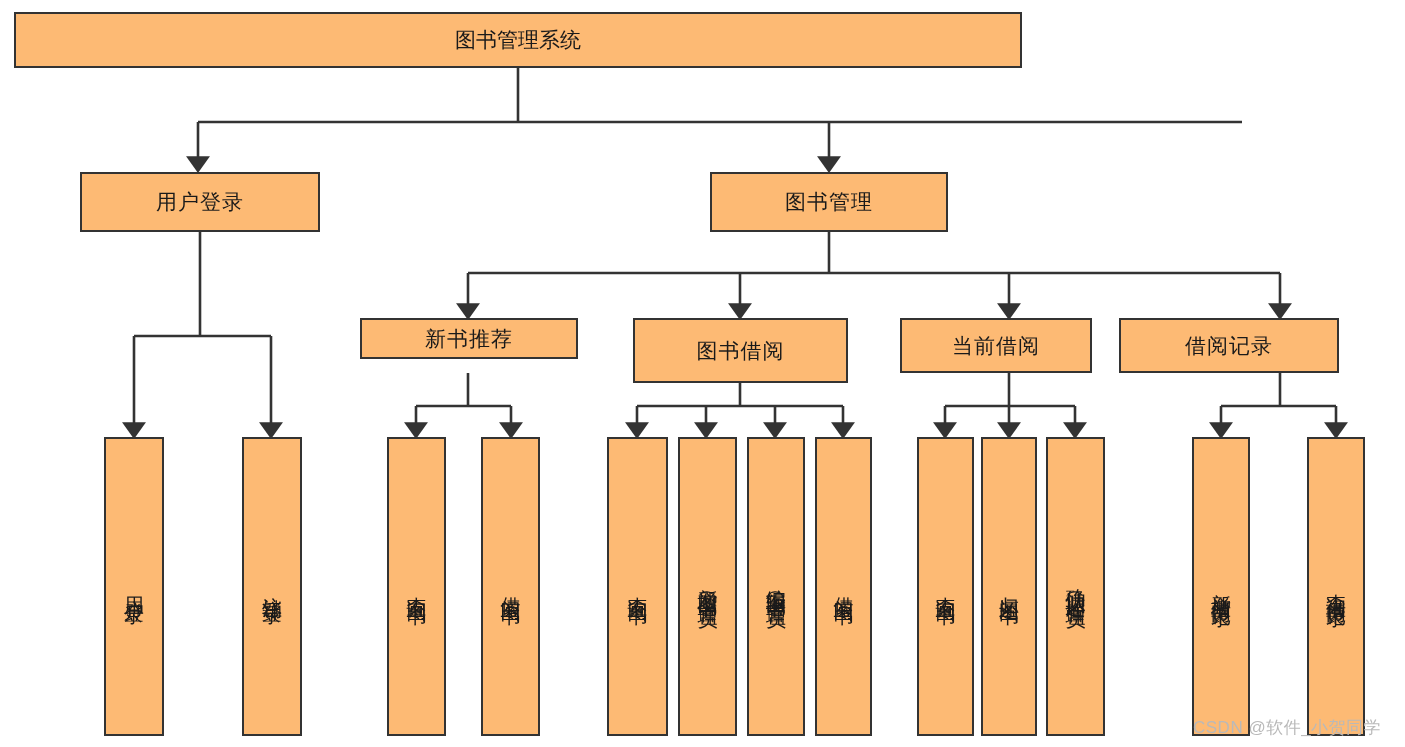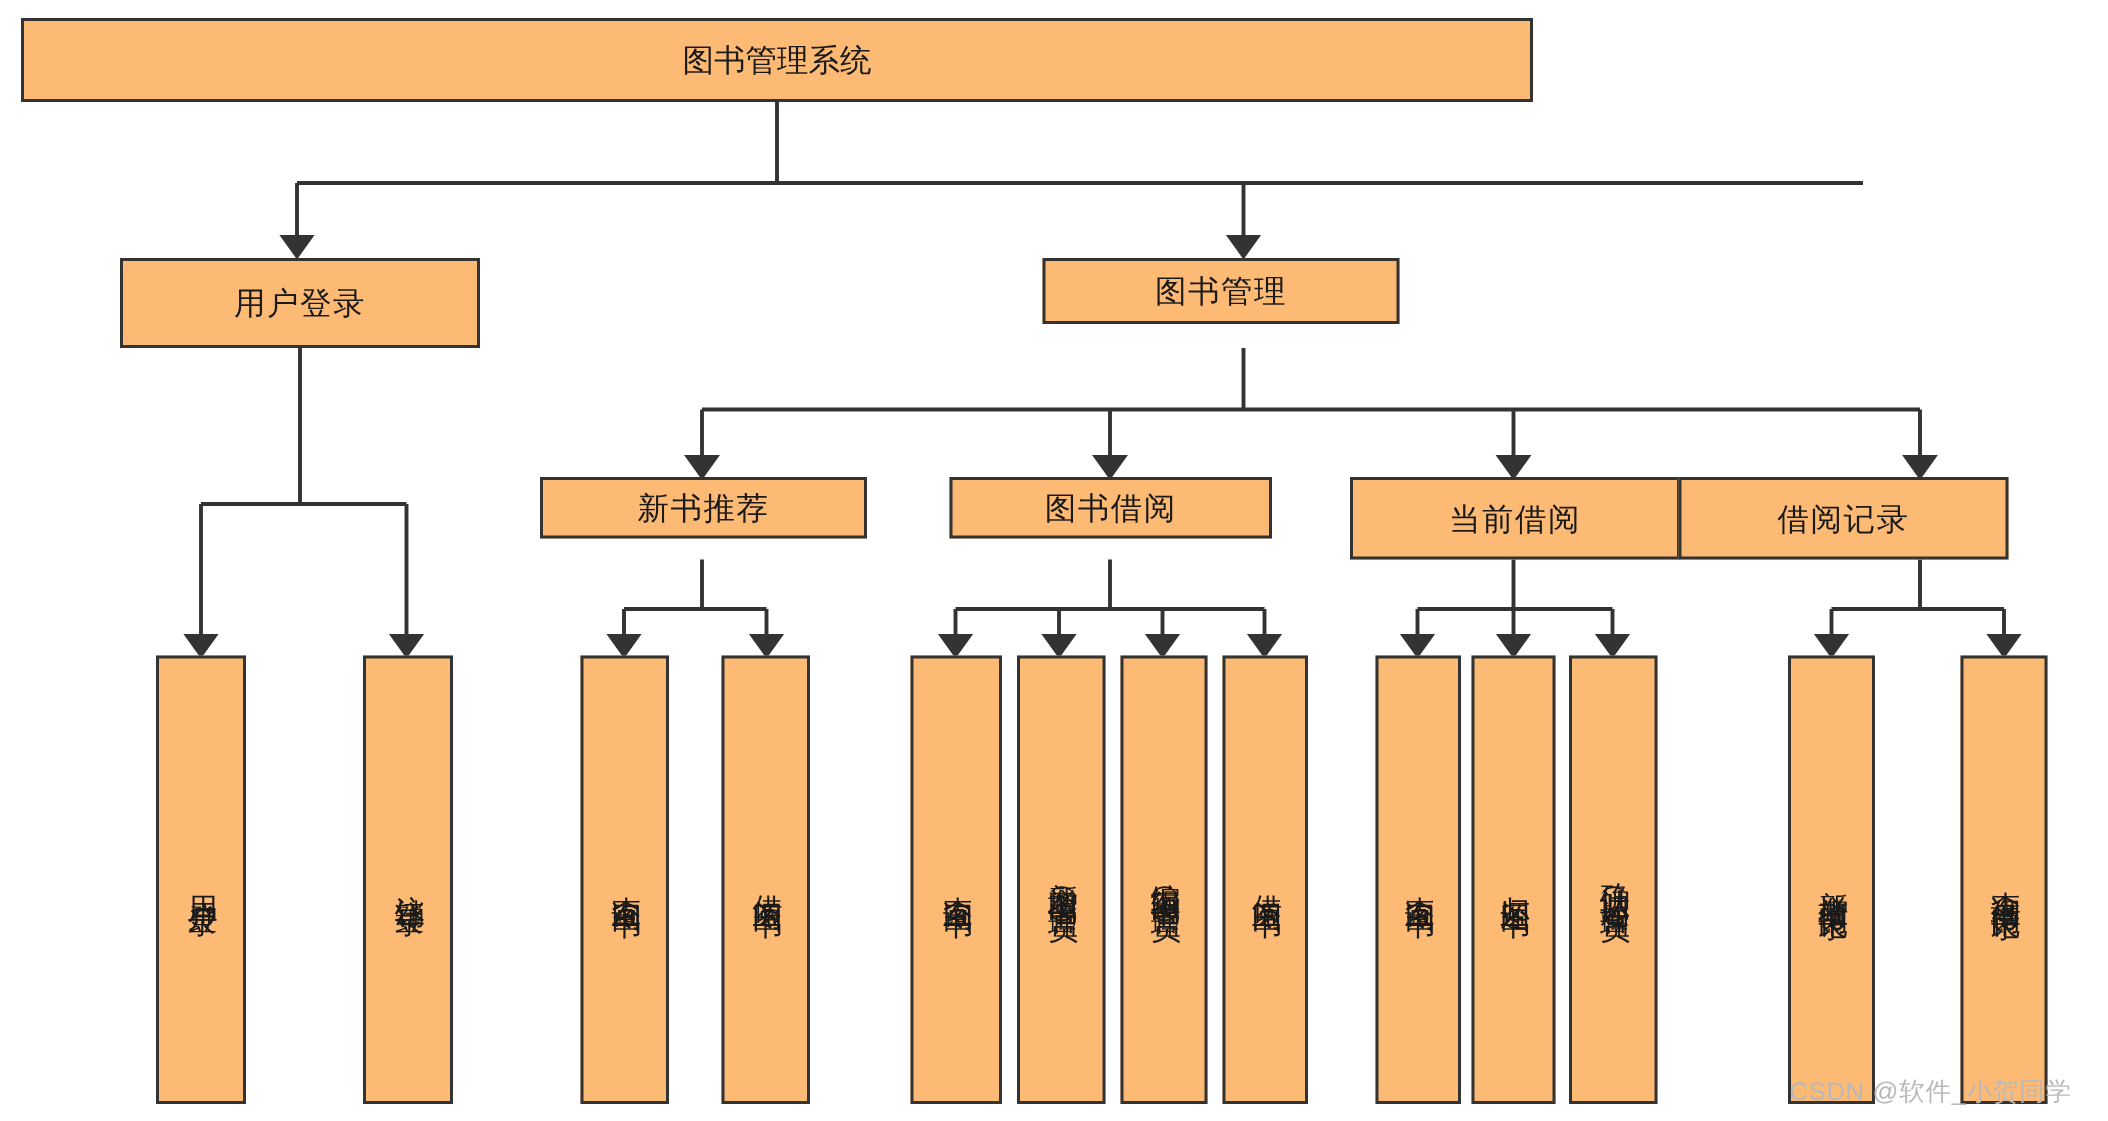--- a/index.html
+++ b/index.html
@@ -70,31 +70,31 @@
     </g>
   </svg>
 
   <div class="node root" style="left:14px;top:12px;width:1008px;height:56px;">
     <span>图书管理系统</span>
   </div>
 
   <div class="node h" style="left:80px;top:172px;width:240px;height:60px;">
     <span>用户登录</span>
   </div>
-  <div class="node h" style="left:695px;top:172px;width:238px;height:44px;">
+  <div class="node h" style="left:710px;top:172px;width:238px;height:60px;">
     <span>图书管理</span>
   </div>
 
   <div class="node h" style="left:360px;top:318px;width:218px;height:41px;">
     <span>新书推荐</span>
   </div>
-  <div class="node h" style="left:633px;top:318px;width:215px;height:41px;">
+  <div class="node h" style="left:633px;top:318px;width:215px;height:65px;">
     <span>图书借阅</span>
   </div>
-  <div class="node h" style="left:900px;top:318px;width:220px;height:55px;">
+  <div class="node h" style="left:900px;top:318px;width:192px;height:55px;">
     <span>当前借阅</span>
   </div>
   <div class="node h" style="left:1119px;top:318px;width:220px;height:55px;">
     <span>借阅记录</span>
   </div>
 
   <div class="node v" style="left:104px;top:437px;width:60px;height:299px;">
     <span class="vtxt">用户登录</span>
   </div>
   <div class="node v" style="left:242px;top:437px;width:60px;height:299px;">

